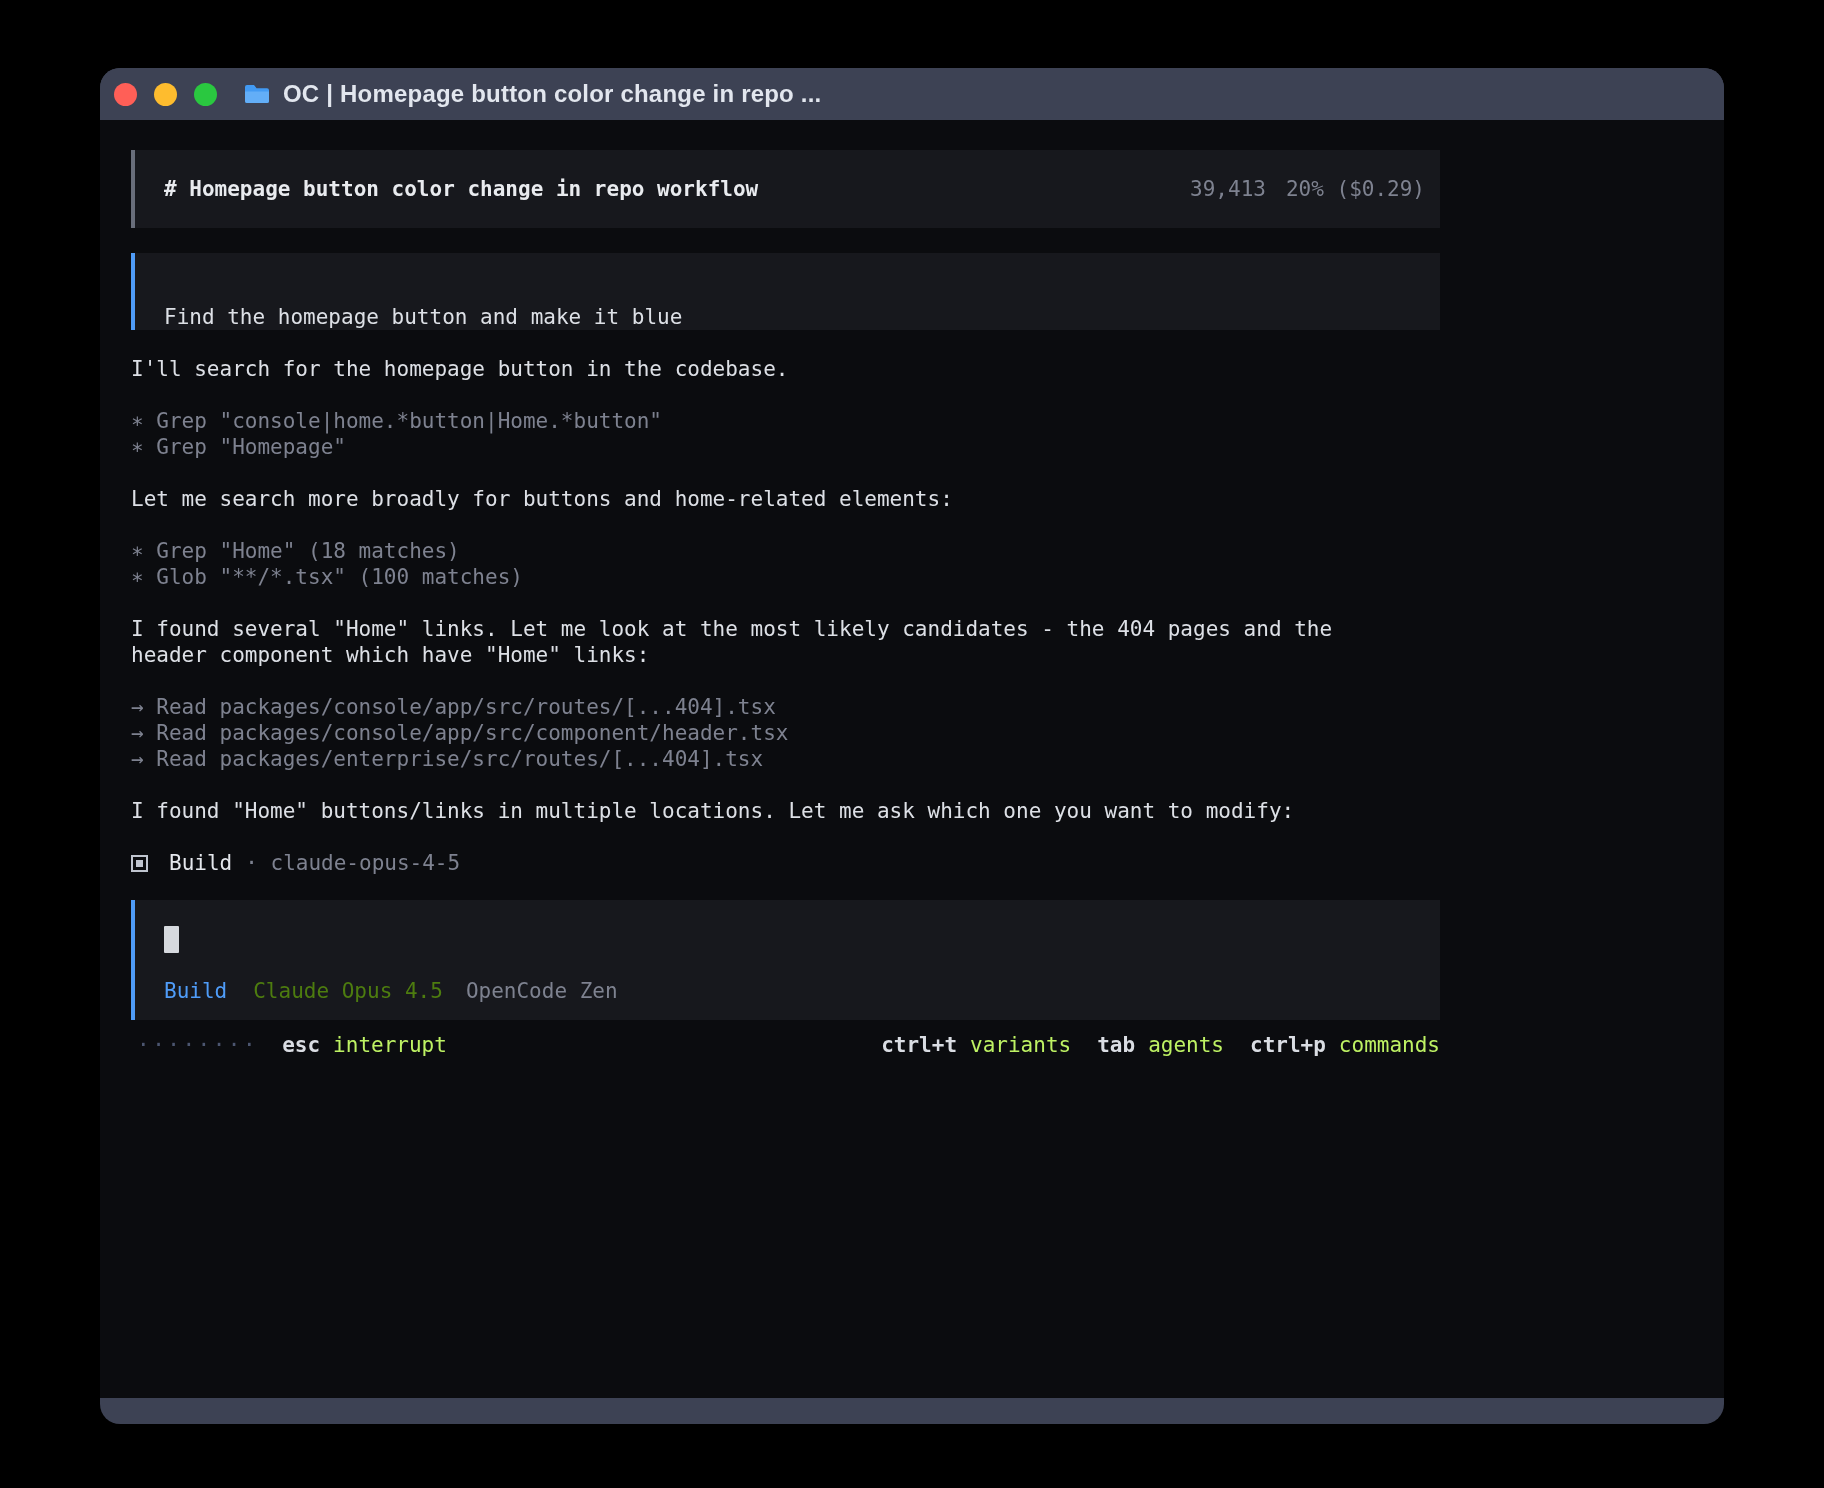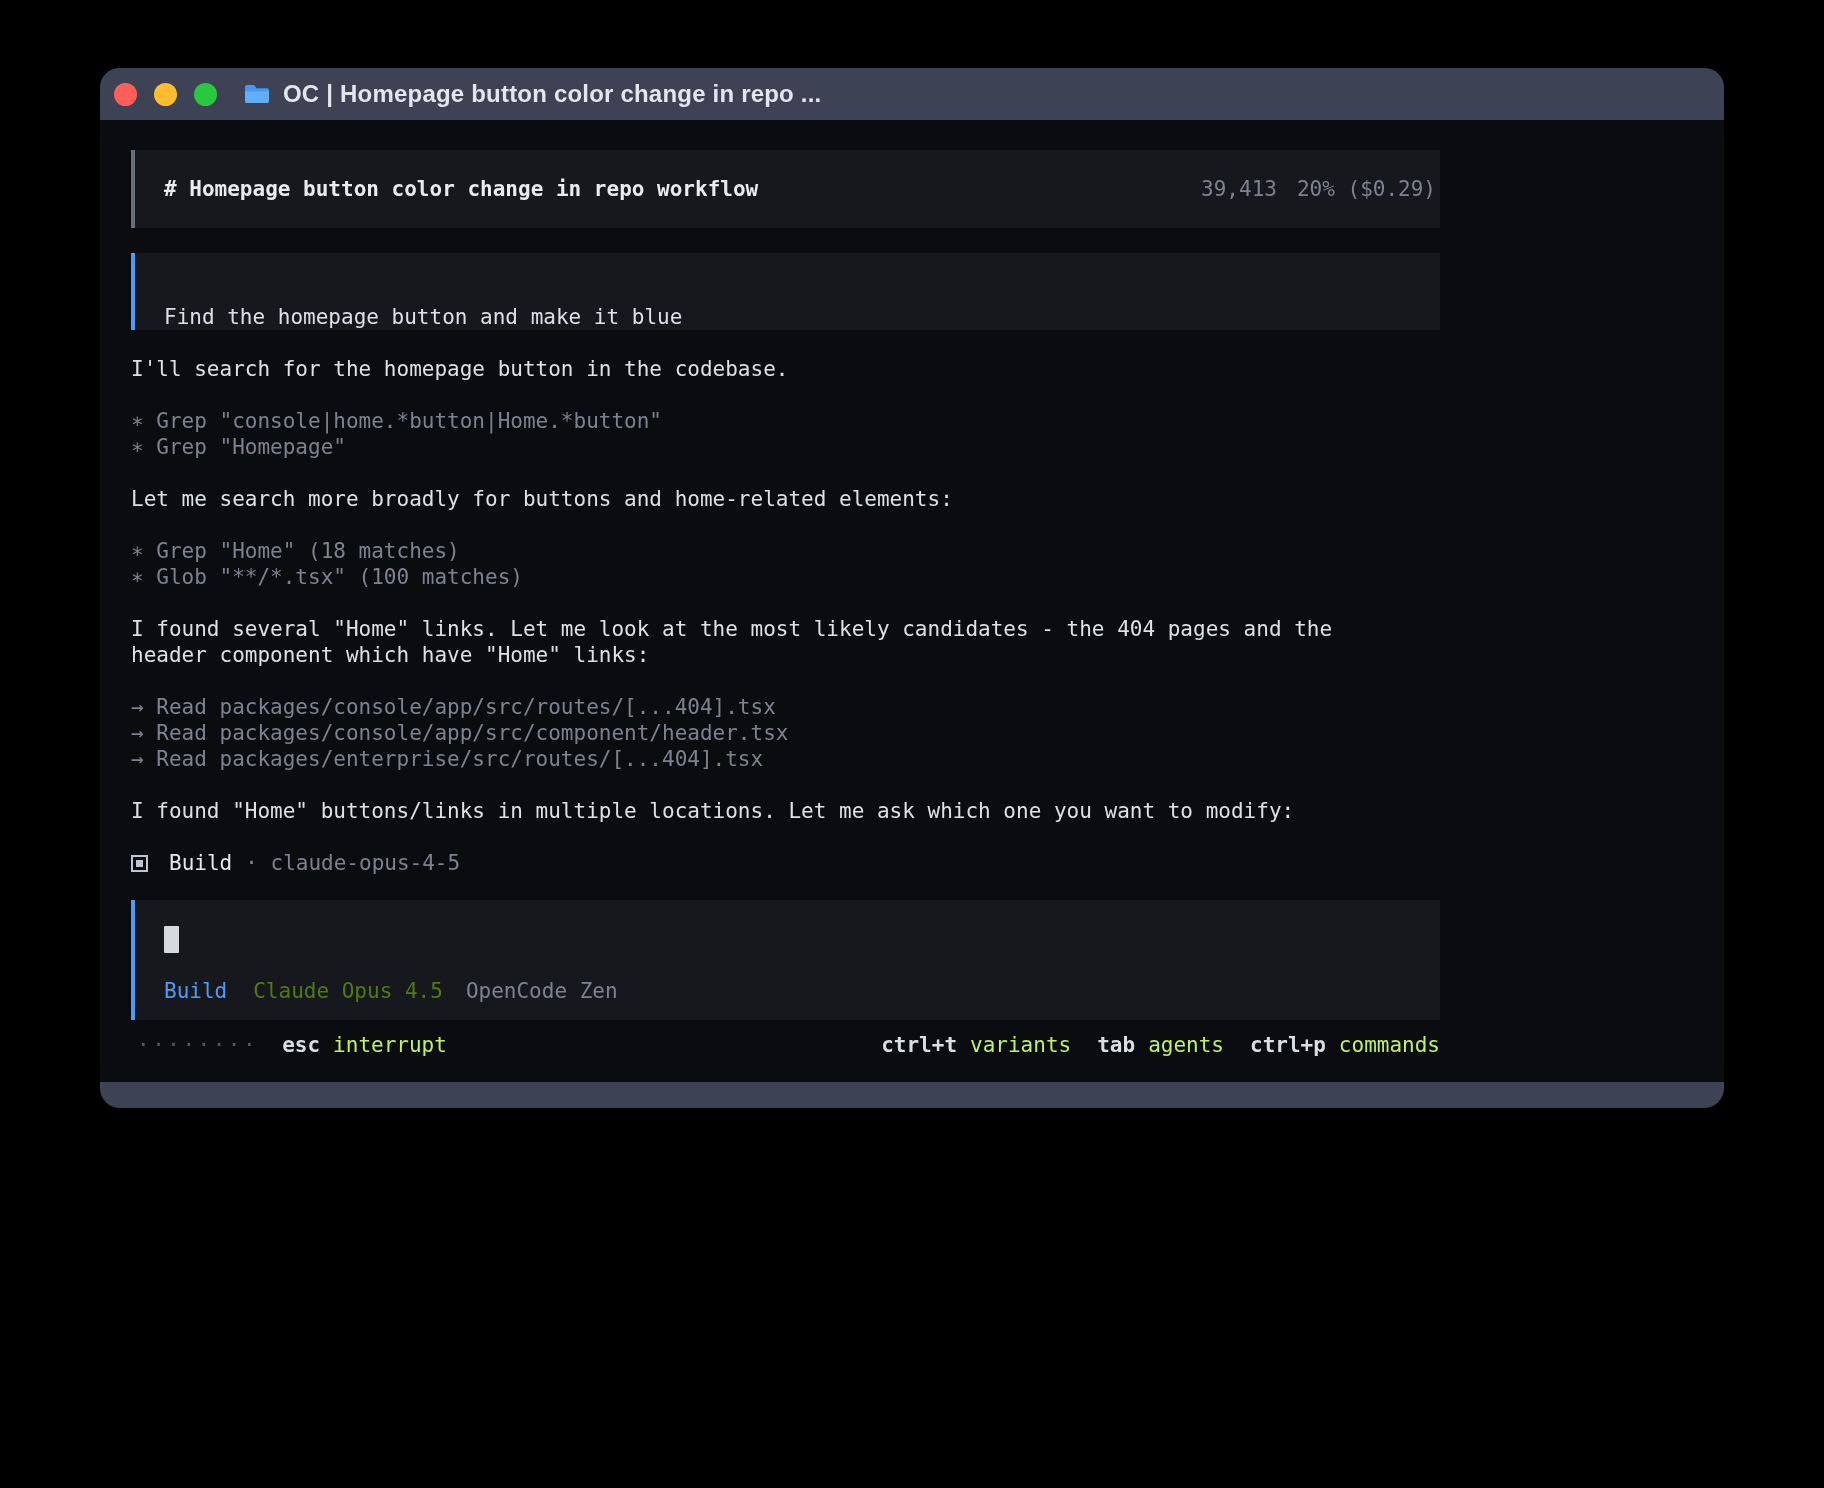--- a/index.html
+++ b/index.html
@@ -1,20 +1,20 @@
 <!DOCTYPE html>
 <html><head>
 <meta charset="utf-8">
 <style>
   * { margin:0; padding:0; box-sizing:border-box; }
   html,body { width:1824px; height:1488px; background:#000; overflow:hidden; }
   body { font-family:"DejaVu Sans Mono", monospace; }
 
   .window {
-    position:absolute; left:100px; top:68px; width:1624px; height:1040px;
+    position:absolute; left:100px; top:68px; width:1624px; height:1356px;
     background:#3d4254; border-radius:20px; overflow:hidden;
     display:flex; flex-direction:column;
     box-shadow:0 30px 90px rgba(0,0,0,.8);
   }
 
   
   .titlebar {
     height:52px; flex:none; display:flex; align-items:center;
     padding:0 0 0 14px; background:#3d4254;
     font-family:"Liberation Sans", sans-serif;
@@ -32,21 +32,21 @@
     flex:1; background:#0b0c0f; margin-bottom:26px;
     padding:30px 0 12px 31px; overflow:hidden;
   }
   .content { width:1309px; font-size:21px; line-height:26px; }
 
   .panel { background:#17181d; }
 
   .header-panel {
     height:78px; border-left:4px solid #696e7b;
     display:flex; align-items:center; justify-content:space-between;
-    padding:0 4px 0 29px;
+    padding:0 15px 0 29px;
   }
   .header-title { font-weight:bold; color:#e9ebef; white-space:pre; }
   .header-stats { display:flex; gap:20px; color:#7e8290; white-space:pre; }
 
   .user-panel {
     margin-top:25px; height:77px; border-left:4px solid #4f9cf8;
     display:flex; align-items:flex-end; padding-left:29px;
     color:#dde0e6; white-space:pre;
   }
 

